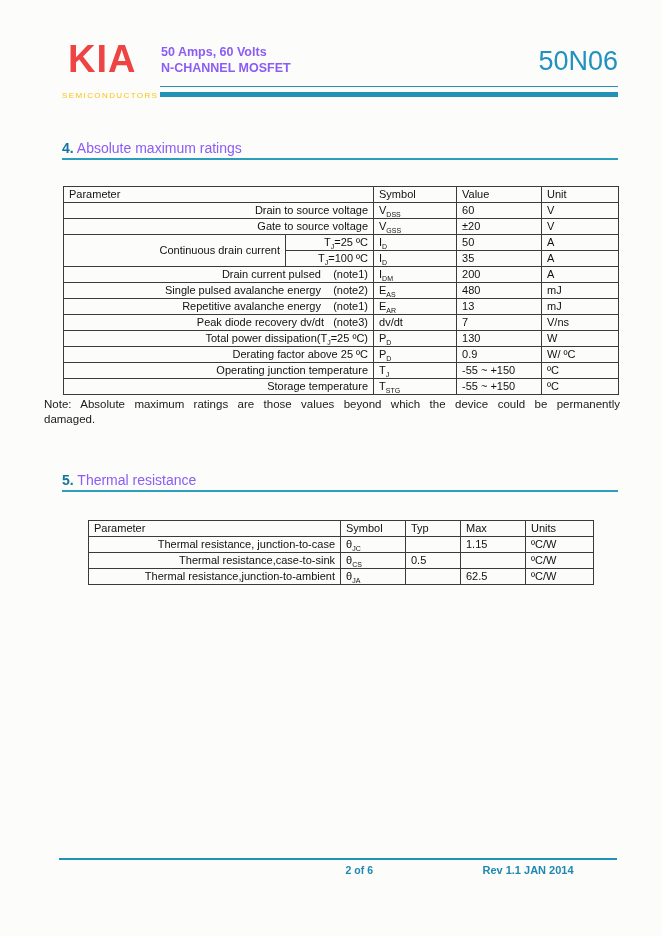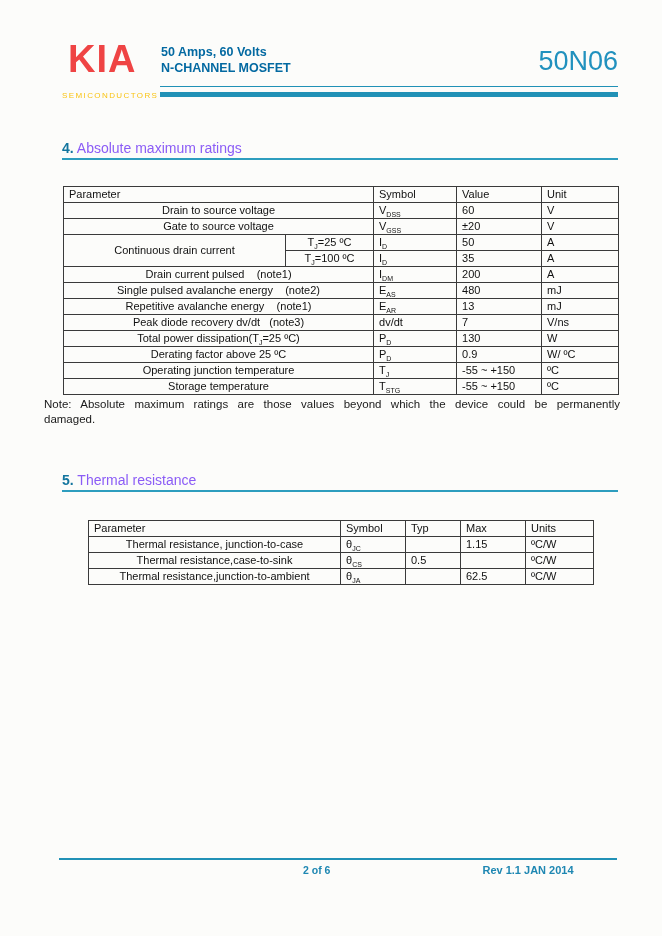--- a/index.html
+++ b/index.html
@@ -7,48 +7,48 @@
     position:relative;width:662px;height:936px;background:#fcfcfa;
     font-family:"Liberation Sans",sans-serif;color:#1a1a1a;overflow:hidden;
     margin:0 auto;
   }
   
   .logo-kia{position:absolute;left:68px;top:40px;font-size:38px;font-weight:bold;
     color:#ef4444;letter-spacing:1px;line-height:1;}
   .logo-sub{position:absolute;left:62px;top:91px;font-size:8px;font-weight:normal;
     letter-spacing:1.4px;color:#f9c415;}
   .subtitle{position:absolute;left:161px;top:44px;font-size:12.5px;font-weight:bold;
-    color:#0369a1;line-height:16px;}
+    color:#8b5cf6;line-height:16px;}
   .partnum{position:absolute;right:44px;top:48px;font-size:27px;color:#2191be;line-height:1;}
   .hline-thin{position:absolute;left:160px;top:86px;width:458px;height:1px;background:#2191b6;}
   .hline-thick{position:absolute;left:160px;top:92px;width:458px;height:5px;background:#2191b6;}
   
   .sec-head{position:absolute;left:62px;font-size:14px;white-space:nowrap;}
   .sec-head .num{font-weight:bold;color:#13759e;}
   .sec-head .ttl{color:#8b5cf6;}
   .sec-rule{position:absolute;left:62px;width:556px;height:2px;background:#2d9dbe;}
   .s4-head{top:140px;} .s4-rule{top:158px;}
   .s5-head{top:472px;} .s5-rule{top:490px;}
   
   table.tbl{border-collapse:collapse;table-layout:fixed;font-size:11px;color:#111;}
   table.tbl td{border:1px solid #3a3a3a;height:15px;padding:0 5px;overflow:hidden;
     white-space:pre-wrap;line-height:1.1;}
   td.c{text-align:left;padding:0 2px;}
-  td.l{text-align:center;}
+  td.l{text-align:right;}
   sub{font-size:7px;line-height:0;}
   .t1{position:absolute;left:63px;top:186px;width:555px;}
   .t2{position:absolute;left:88px;top:520px;width:505px;}
   .t2 td{height:16px;}
   
   .note{position:absolute;left:44px;top:397px;width:576px;font-size:11.5px;line-height:15px;}
   .note .j{text-align:justify;text-align-last:justify;}
   .note .ind{text-indent:46px;}
   
   .f-line{position:absolute;left:59px;top:858px;width:558px;height:2px;background:#2191b6;}
-  .f-page{position:absolute;left:303px;top:864px;width:70px;text-align:left;
+  .f-page{position:absolute;left:303px;top:864px;width:70px;text-align:right;
     font-size:10.5px;font-weight:bold;color:#1e87b2;}
   .f-rev{position:absolute;left:468px;top:864px;width:120px;text-align:center;
     font-size:11px;font-weight:bold;color:#1e87b2;}
 </style>
 </head>
 <body>
 
 <div class="page">
 
   <div class="logo-kia">KIA</div>

